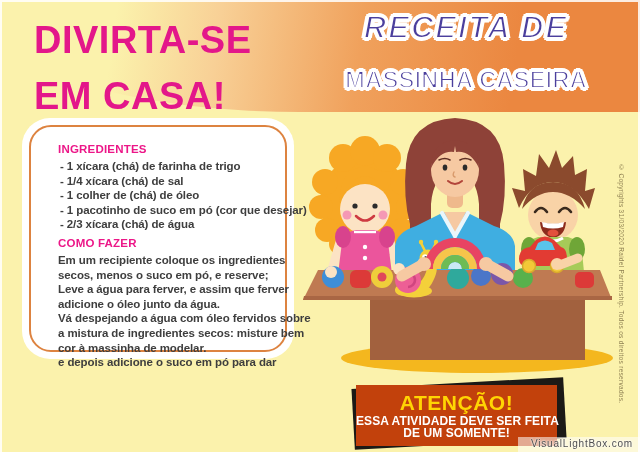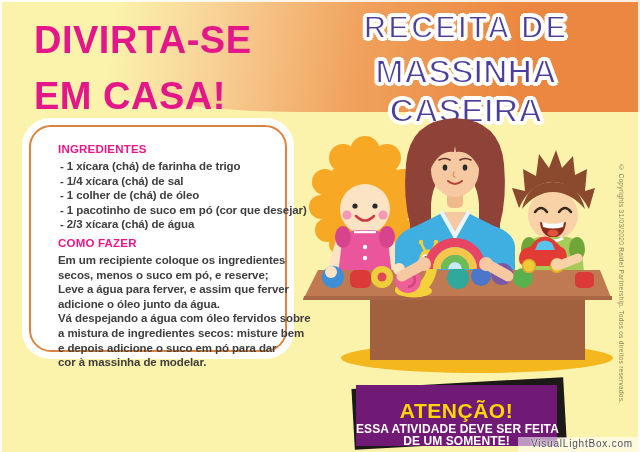--- a/index.html
+++ b/index.html
@@ -25,22 +25,22 @@
     letter-spacing:0.5px; white-space:nowrap;
   }
   
   .title-right {
     position:absolute; left:296px; top:10px; width:340px; text-align:center;
     color:#4B3F9D; font-weight:bold;
     -webkit-text-stroke:2px #ffffff;
     text-shadow:-2px -2px 0 #fff, 2px -2px 0 #fff, -2px 2px 0 #fff, 2px 2px 0 #fff,
                 0 -3px 0 #fff, 0 3px 0 #fff, -3px 0 0 #fff, 3px 0 0 #fff;
   }
-  .title-right .l1 { font-size:31px; letter-spacing:2px; }
-  .title-right .l2 { font-size:34px; letter-spacing:0px; margin-top:6px; }
+  .title-right .l1 { font-size:31px; letter-spacing:2px;font-style:italic; }
+  .title-right .l2 { font-size:24px; letter-spacing:0px; margin-top:20px; }
 
   
   .card {
     position:absolute; left:22px; top:118px; width:272px; height:241px;
     background:#ffffff; border-radius:28px;
   }
   .card-border {
     position:absolute; inset:7px; border:2px solid #DD8340; border-radius:22px;
     pointer-events:none;
   }
@@ -56,21 +56,21 @@
   .scene { position:absolute; left:298px; top:112px; width:342px; height:268px; }
 
   
   .attention-wrap { position:absolute; left:352px; top:380px; width:220px; height:70px; }
   .attention-shadow {
     position:absolute; left:1px; top:3px; width:212px; height:61px;
     background:#1C1A16; transform:rotate(-3.2deg);
   }
   .attention-red {
     position:absolute; left:4px; top:5px; width:201px; height:61px;
-    background:#701a75; text-align:center; box-sizing:border-box; padding-top:14px;
+    background:#c2410c; text-align:center; box-sizing:border-box; padding-top:6px;
   }
   .attention-heading { color:#FFD503; font-size:21px; font-weight:bold; letter-spacing:0.5px; line-height:23px; }
   .attention-lines  { margin-top:1px; }
   .attention-lines .att-line { color:#ffffff; font-size:12px; font-weight:bold; line-height:12.4px; letter-spacing:0.1px; white-space:nowrap; }
 
   
   .watermark {
     position:absolute; right:0; bottom:0;
     background:rgba(255,255,255,0.55); color:#4E4E4E;
     font-size:10px; letter-spacing:0.8px; padding:1px 7px 3px 13px;
@@ -112,22 +112,22 @@
           <div class="body-line">- 2/3 xícara (chá) de água</div>
         </div>
       <div class="heading-pink howto-heading">COMO FAZER</div>
       <div class="howto">
           <div class="body-line">Em um recipiente coloque os ingredientes</div>
           <div class="body-line">secos, menos o suco em pó, e reserve;</div>
           <div class="body-line">Leve a água para ferver, e assim que ferver</div>
           <div class="body-line">adicione o óleo junto da água.</div>
           <div class="body-line">Vá despejando a água com óleo fervidos sobre</div>
           <div class="body-line">a mistura de ingredientes secos: misture bem</div>
+          <div class="body-line">cor à massinha de modelar.</div>
           <div class="body-line">e depois adicione o suco em pó para dar</div>
-          <div class="body-line">cor à massinha de modelar.</div>
         </div>
     </div>
   </div>
 
   <svg class="scene" viewBox="0 0 342 268">
 
     <g>
       <g fill="#F7A824">
         <ellipse cx="67" cy="90" rx="45" ry="46"></ellipse>
         <circle cx="27" cy="70" r="13"></circle>

